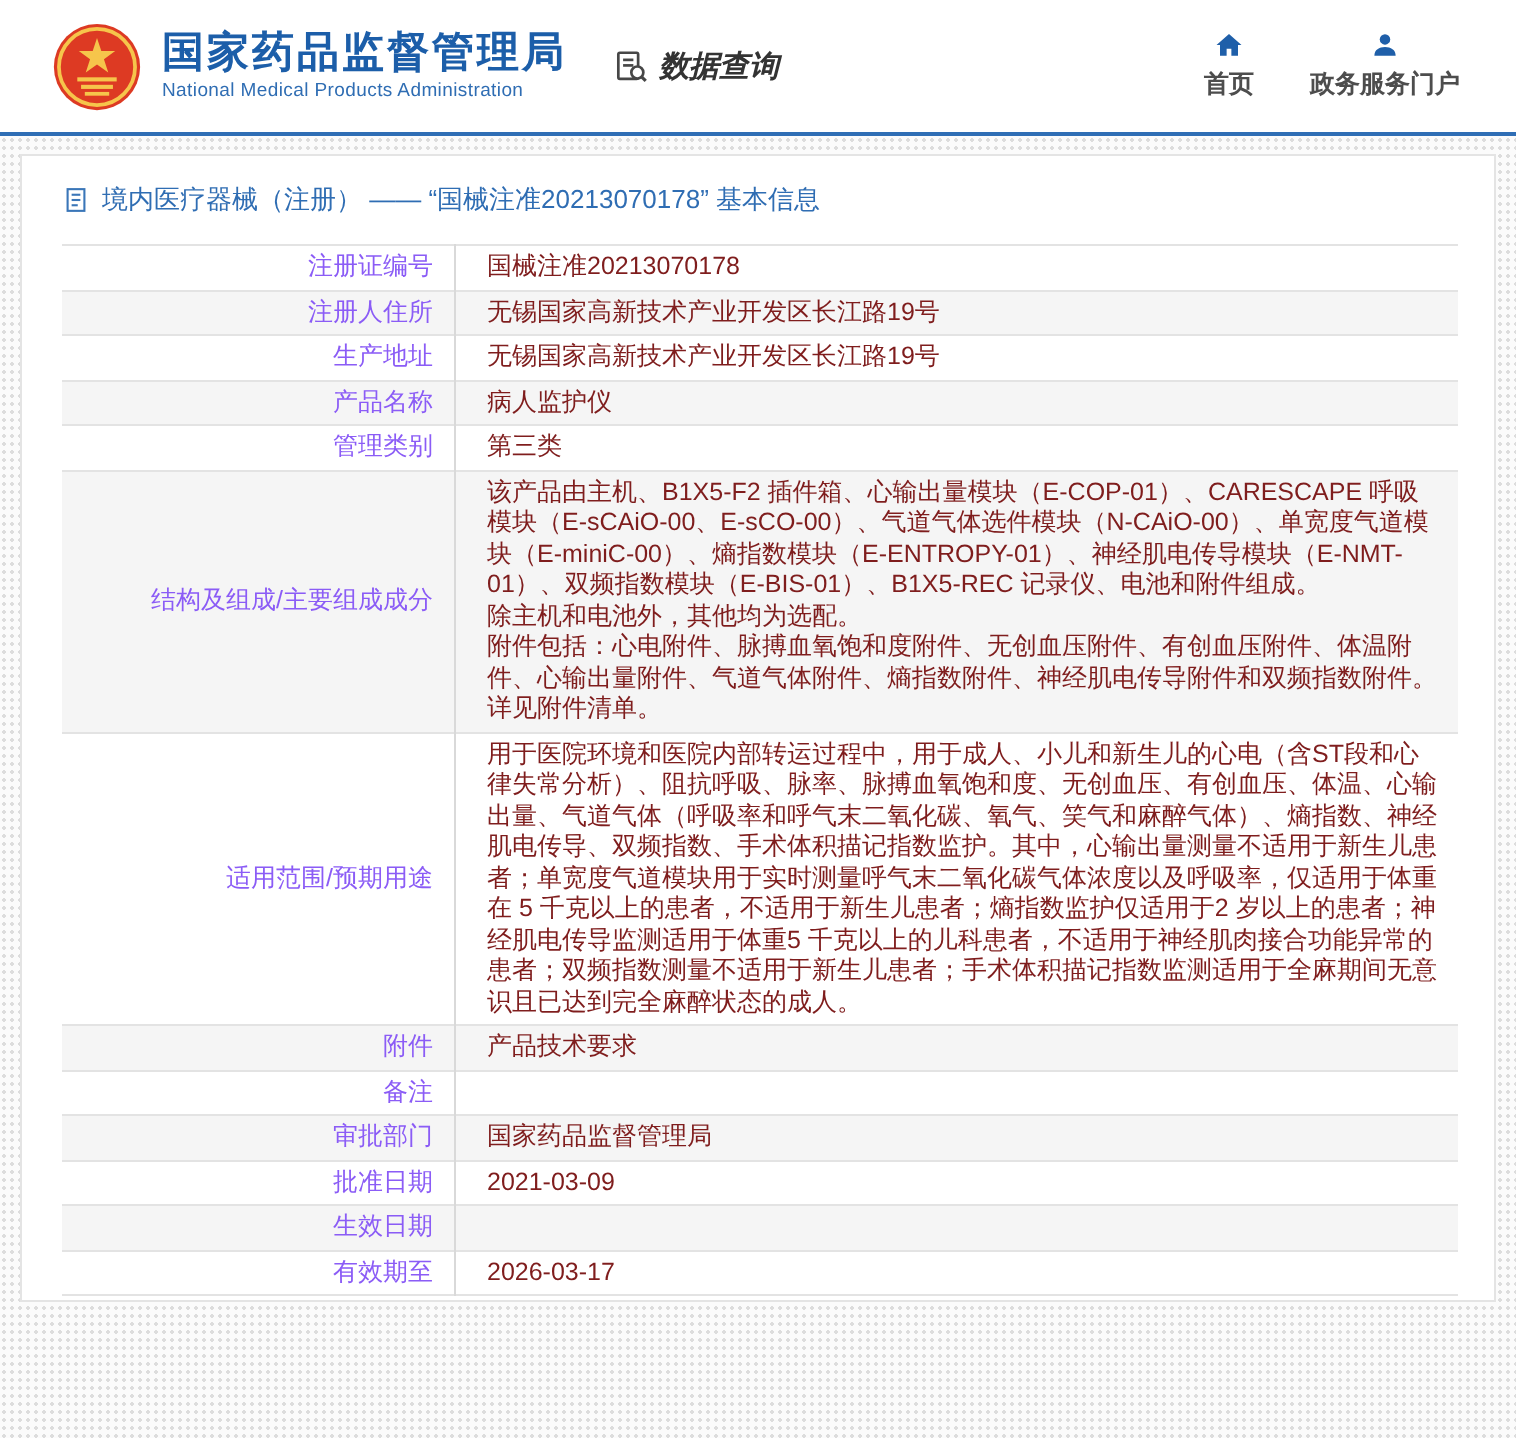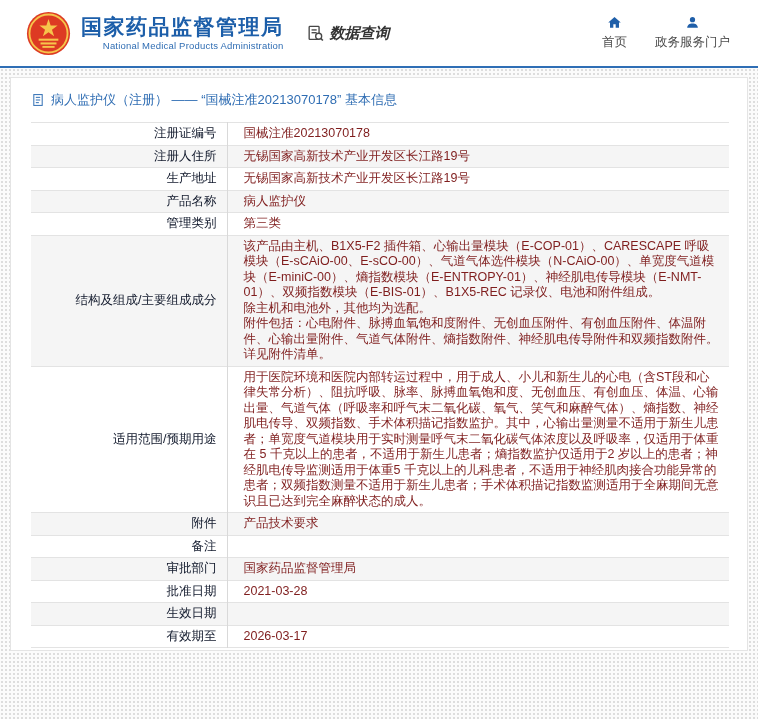--- a/index.html
+++ b/index.html
@@ -5,27 +5,27 @@
 <style>
   * { margin:0; padding:0; box-sizing:border-box; }
   html,body { width:758px; height:719px; overflow:hidden;
     font-family:"Liberation Sans","DejaVu Sans",sans-serif; background:#fff; }
 
   
   .header { height:66px; background:#fff; display:flex; align-items:center; padding:0 22px 0 26px; }
   .logo { display:flex; align-items:center; gap:10px; cursor:pointer; }
   .emblem svg { width:45px; height:45px; display:block; }
   .title-cn { font-size:21px; font-weight:bold; color:#1c5ea9; letter-spacing:1.5px; line-height:23px; }
-  .title-en { font-size:9.5px; color:#2f6db3; margin-top:2px; letter-spacing:0.2px;text-align:right; }
+  .title-en { font-size:9.5px; color:#2f6db3; margin-top:2px; letter-spacing:0.2px; }
   .data-query { display:flex; align-items:center; gap:5px; margin-left:22px; font-size:15px;
     font-weight:600; color:#333; cursor:pointer;font-style:italic; }
   .data-query svg { width:19px; height:19px; }
   .top-nav { margin-left:auto; display:flex; gap:28px; padding-right:6px; }
   .nav-item { display:flex; flex-direction:column; align-items:center; gap:4px;
-    font-size:12.5px; color:#4d4d4d; cursor:pointer; }
+    font-size:12.5px; color:#4d4d4d; cursor:pointer;font-weight:bold; }
   .nav-item svg { width:15px; height:15px; display:block; }
 
   .blue-line { height:2px; background:#2f6eb5; }
 
   
   .page-bg { height:651px; background:#fbfbfb;
     background-image:radial-gradient(#ddd 0.8px, transparent 0.9px);
     background-size:4px 4px; padding-top:9px; }
   .content-box { width:738px; margin:0 auto; background:#fff;
     border:1px solid #e4e4e4; padding-bottom:2px; }
@@ -33,21 +33,21 @@
   .breadcrumb { display:flex; align-items:center; gap:6px; padding:13px 20px 13px 20px;
     color:#2f6db3; font-size:13px; }
   .breadcrumb svg { width:14px; height:14px; flex:0 0 auto; }
 
   
   .info-table { width:698px; margin:0 20px; border-collapse:collapse; font-size:12.5px; table-layout:fixed; }
   .info-table tr { border-top:1px solid #e3e3e3; }
   .info-table tr:last-child { border-bottom:1px solid #e3e3e3; }
   .info-table tr:nth-child(even) { background:#f5f5f5; }
   .info-table td { vertical-align:middle; height:15px; }
-  td.lbl { width:196px; text-align:right; color:#0f172a;
+  td.lbl { width:196px; text-align:right; color:#8b5cf6;
     padding:3px 10px 3px 4px; border-right:1px solid #d9d9d9; line-height:15.5px; }
   td.val { padding:3px 8px 3px 16px; color:#7f1d1d; line-height:15.5px; }
   td.val span, td.val a { white-space:pre-line; }
 </style>
 </head>
 <body>
 
 <div class="header">
   <div class="logo">
     <span class="emblem">
@@ -99,21 +99,21 @@
 <div class="page-bg">
   <div class="content-box">
 
     <div class="breadcrumb">
       <svg viewBox="0 0 16 16" fill="none" stroke="#3a76b8" stroke-width="1.2">
         <rect x="3.2" y="1.8" width="9.6" height="12.4"></rect>
         <line x1="5.5" y1="5" x2="10.5" y2="5"></line>
         <line x1="5.5" y1="8" x2="10.5" y2="8"></line>
         <line x1="5.5" y1="11" x2="9" y2="11"></line>
       </svg>
-      <span>病人监护仪（注册） —— “国械注准20213070178” 基本信息</span>
+      <span>境内医疗器械（注册） —— “国械注准20213070178” 基本信息</span>
     </div>
 
     <table class="info-table">
       <tbody>
         <tr>
           <td class="lbl">注册证编号</td>
           <td class="val"><span>国械注准20213070178</span></td>
         </tr>
         <tr>
           <td class="lbl">注册人住所</td>
@@ -148,21 +148,21 @@
         <tr>
           <td class="lbl">备注</td>
           <td class="val"><span></span></td>
         </tr>
         <tr>
           <td class="lbl">审批部门</td>
           <td class="val"><span>国家药品监督管理局</span></td>
         </tr>
         <tr>
           <td class="lbl">批准日期</td>
-          <td class="val"><span>2021-03-28</span></td>
+          <td class="val"><span>2021-03-09</span></td>
         </tr>
         <tr>
           <td class="lbl">生效日期</td>
           <td class="val"><span></span></td>
         </tr>
         <tr>
           <td class="lbl">有效期至</td>
           <td class="val"><span>2026-03-17</span></td>
         </tr>
 

